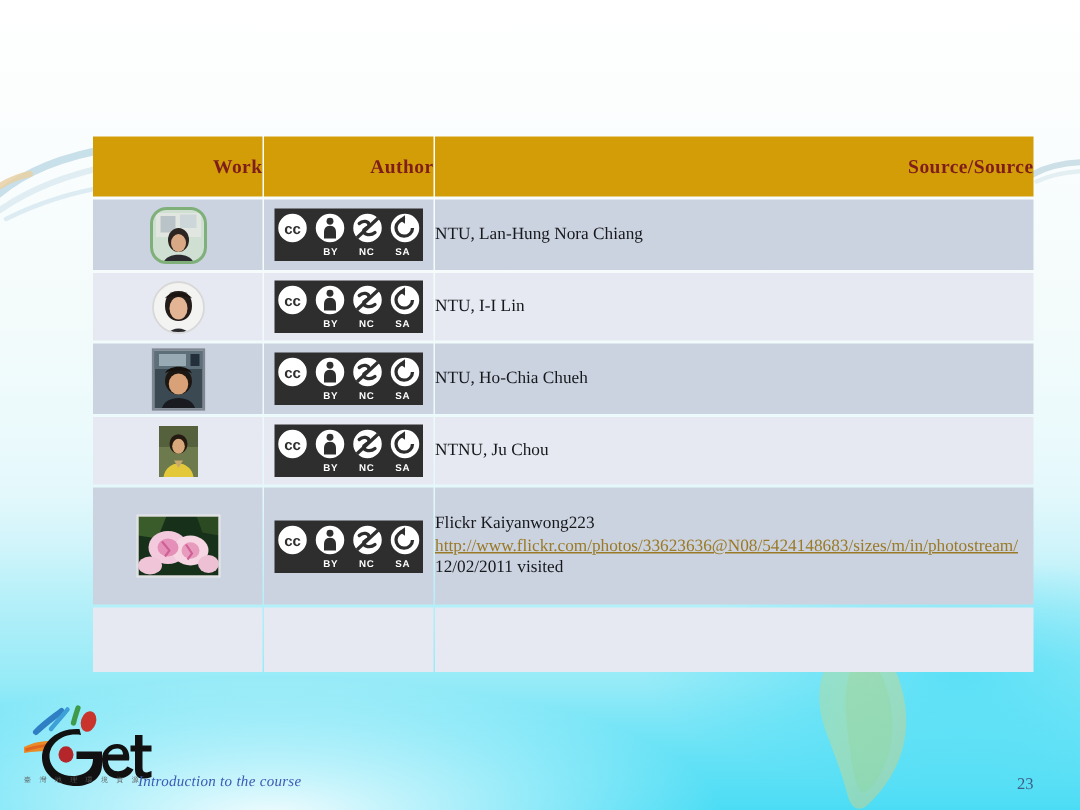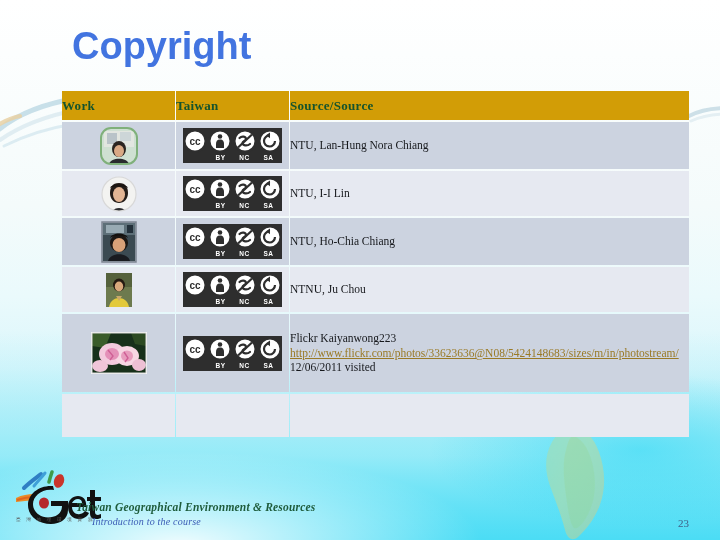--- a/index.html
+++ b/index.html
@@ -98,27 +98,27 @@
   }
   table.cr {
     border-collapse: separate;
     border-spacing: 1px 2px;
     width: 629px;
     table-layout: fixed;
   }
   table.cr th {
     background: #d4a017;
     background: #d29d06;
-    color: #14532d;
+    color: #7f1d1d;
     font-family: "Liberation Serif", serif;
     font-weight: bold;
     font-size: 13px;
-    height: 29px;
+    height: 40px;
     padding: 0;
-    text-align: left;
+    text-align: right;
     vertical-align: middle;
     letter-spacing: 0.3px;
   }
   table.cr td {
     padding: 0;
     vertical-align: middle;
     font-family: "Liberation Serif", serif;
     font-size: 11.5px;
     color: #16181c;
   }
@@ -286,33 +286,32 @@
     <path d="M6 48 C26 34 52 24 82 18" stroke="#d8e8ef" stroke-width="4" fill="none" stroke-linecap="round" opacity="0.8"></path>
     <path d="M0 36 C8 30 16 26 26 24" stroke="#e8cfa0" stroke-width="4" fill="none" stroke-linecap="round" opacity="0.85"></path>
     <path d="M10 54 C30 44 54 36 80 32" stroke="#cfe4ec" stroke-width="3" fill="none" stroke-linecap="round" opacity="0.7"></path>
   </svg>
 
   <svg class="swoosh-right" viewBox="0 0 40 24">
     <path d="M1 12 C12 6 26 4 39 4" stroke="#c9dde6" stroke-width="4" fill="none" stroke-linecap="round"></path>
     <path d="M3 17 C14 12 28 10 39 10" stroke="#e2eef3" stroke-width="3" fill="none" stroke-linecap="round"></path>
   </svg>
 
-  <div class="title">Copyright</div>
 
   <div class="table-wrap">
     <table class="cr">
       <colgroup>
         <col class="col-work">
           <col class="col-lic">
           <col class="col-src">
       </colgroup>
       <thead>
         <tr>
           <th>Work</th>
-          <th>Taiwan</th>
+          <th>Author</th>
           <th>Source/Source</th>
         </tr>
       </thead>
       <tbody>
 
         <tr class="r-dark">
           <td>
             <div class="work-cell h1">
               <svg class="thumb" width="42" height="40" viewBox="0 0 42 40">
                 <defs>
@@ -472,21 +471,21 @@
                 </div>
                 <div class="cc-labels">
                   <span class="cc-lab">BY</span>
                   <span class="cc-lab">NC</span>
                   <span class="cc-lab">SA</span>
                 </div>
               </div>
             </div>
           </td>
           <td class="c-src">
-            <span class="srcline">NTU, Ho-Chia Chiang</span>
+            <span class="srcline">NTU, Ho-Chia Chueh</span>
           </td>
         </tr>
 
         <tr class="r-light">
           <td>
             <div class="work-cell h4">
               <svg class="thumb" width="26" height="34" viewBox="0 0 26 34">
                 <rect x="0" y="0" width="26" height="34" fill="#6d7a4e"></rect>
                 <rect x="0" y="0" width="26" height="14" fill="#55613c"></rect>
                 <ellipse cx="13" cy="12" rx="6" ry="6.5" fill="#241a12"></ellipse>
@@ -581,21 +580,21 @@
                   <span class="cc-lab">BY</span>
                   <span class="cc-lab">NC</span>
                   <span class="cc-lab">SA</span>
                 </div>
               </div>
             </div>
           </td>
           <td class="c-src">
             <span class="srcline">Flickr Kaiyanwong223</span>
             <span class="link">http://www.flickr.com/photos/33623636@N08/5424148683/sizes/m/in/photostream/</span>
-            <span class="srcline">12/06/2011 visited</span>
+            <span class="srcline">12/02/2011 visited</span>
           </td>
         </tr>
 
         <tr class="r-light">
           <td>
               <div class="work-cell h6"></div>
             </td>
           <td>
               <div class="lic-cell h6"></div>
             </td>
@@ -621,19 +620,18 @@
 
       <path d="M54 36 C54 30 59 26 64 26 C70 26 73 31 72 37 L58 37 C58 42 62 45 66 44 C69 43.5 70 42 71 41 L75 43 C73 47 69 49 65 49 C58 49 54 44 54 36 Z M58 33 L68 33 C68 30 66 29 64 29 C61 29 59 31 58 33 Z" fill="#111111"></path>
 
       <path d="M76 20 L81 20 L81 27 L87 27 L87 31 L81 31 L81 42 C81 44 82 45 84 45 L87 44 L87 48 C85 49 83 49 81 49 C78 49 76 47 76 43 L76 31 L73 31 L73 27 L76 27 Z" fill="#111111"></path>
 
       <ellipse cx="30" cy="33" rx="5" ry="5.5" fill="#b5262a"></ellipse>
     </svg>
 
     <div class="logo-cn">臺 灣 地 理 環 境 資 源</div>
 
-    <div class="foot-line1">Taiwan Geographical Environment &amp; Resources</div>
     <div class="foot-line2">Introduction to the course</div>
   </div>
 
   <div class="pagenum">23</div>
 
 </div>
 
 </body></html>

